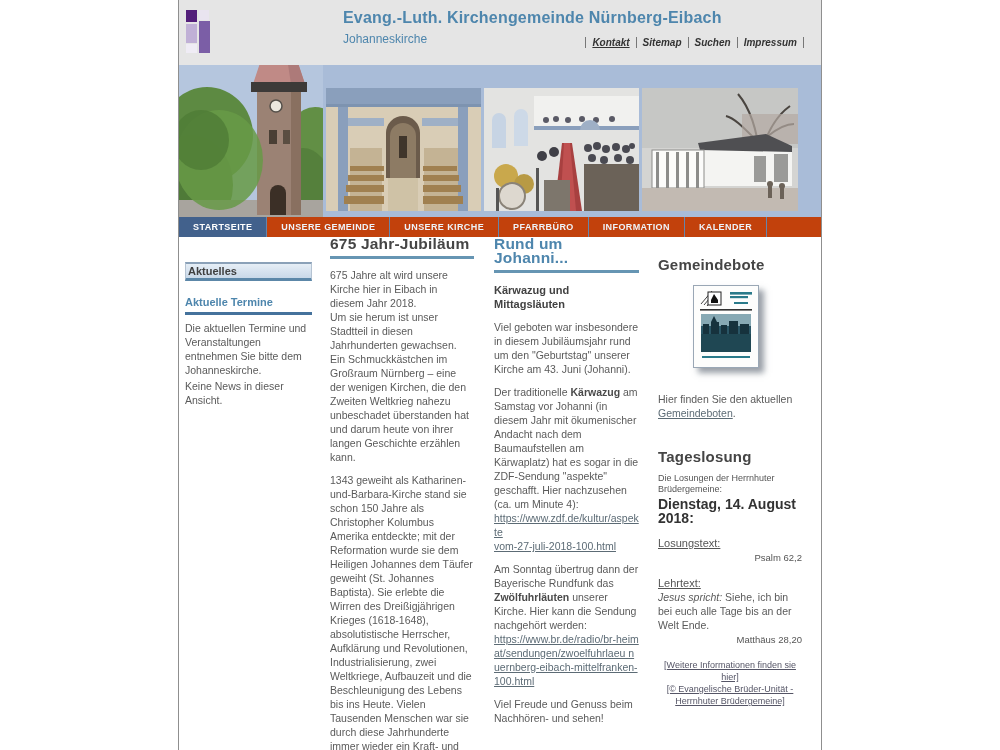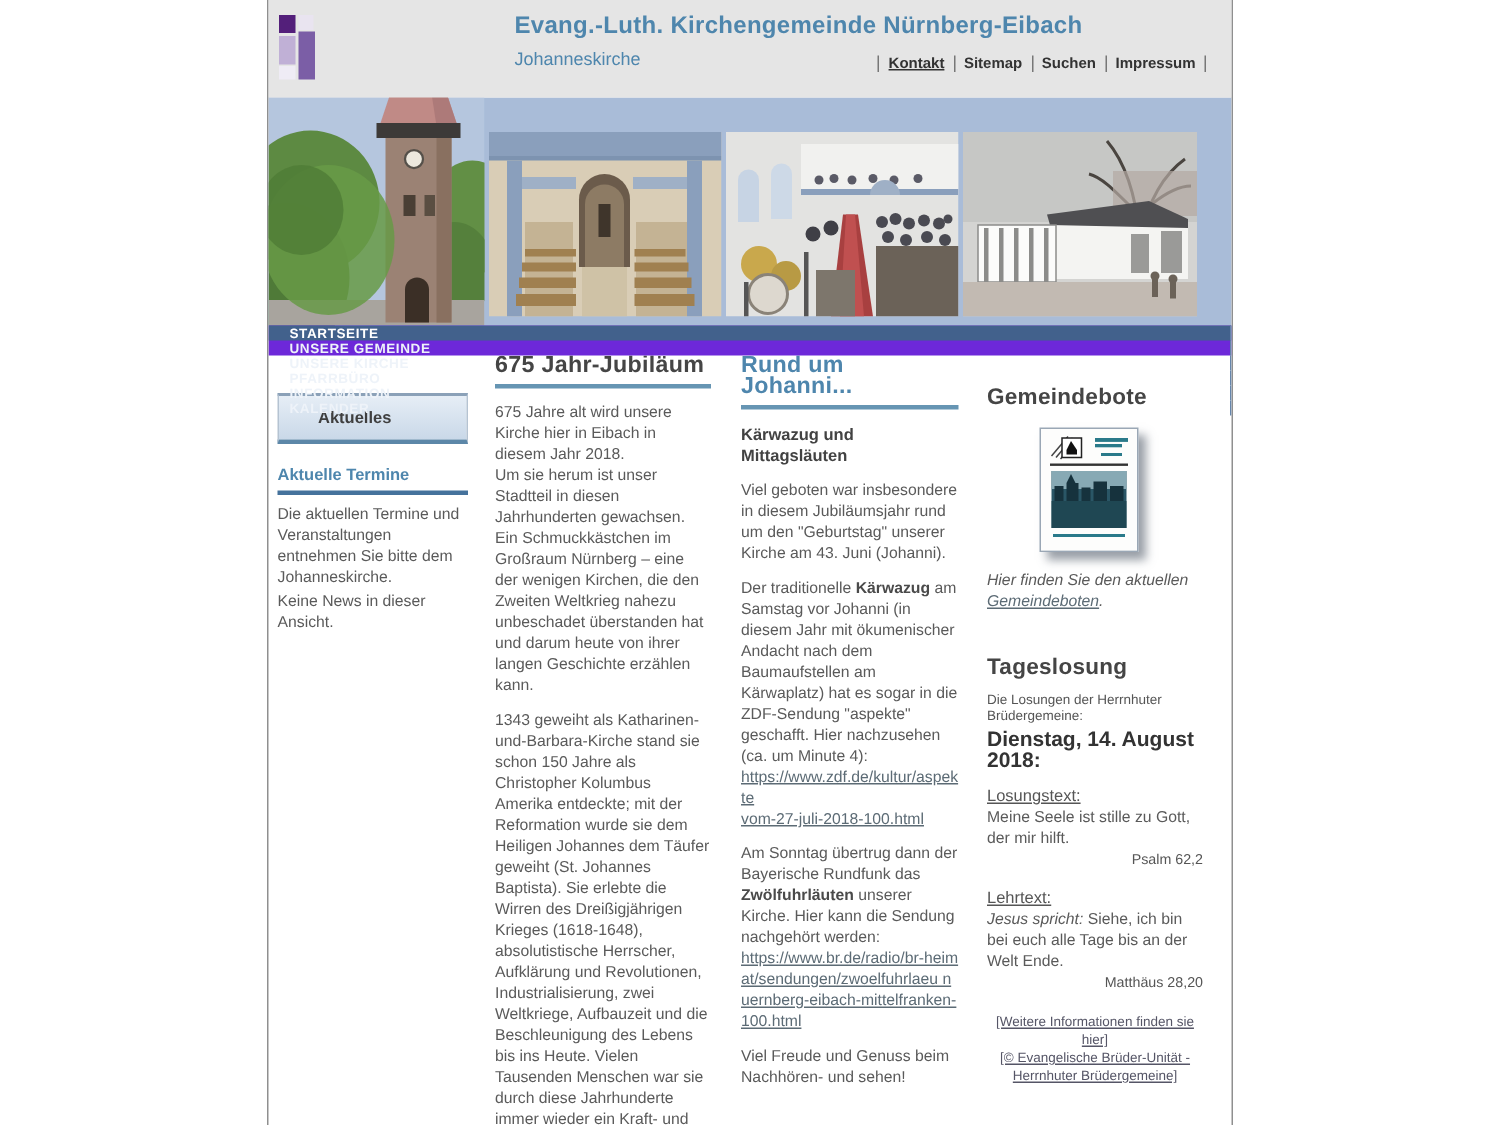--- a/index.html
+++ b/index.html
@@ -21,53 +21,53 @@
   .logo { position:absolute; left:7px; top:8px; width:28px; height:46px; }
   .logo .b { position:absolute; }
   .logo .b1 { left:0; top:2px; width:11px; height:12px; background:#531f7a; }
   .logo .b2 { left:13px; top:2px; width:10px; height:10px; background:#e9e4f0; }
   .logo .b3 { left:0; top:16px; width:11px; height:19px; background:#c0b0d6; }
   .logo .b4 { left:0; top:36px; width:11px; height:9px; background:#efecf5; }
   .logo .b5 { left:13px; top:13px; width:11px; height:32px; background:#7b5ea6; }
   .title-block { position:absolute; left:164px; top:9px; }
   .site-title { font-size:16px; font-weight:bold; color:#4e86ad; letter-spacing:.2px; }
   .site-subtitle { font-size:12px; color:#4e86ad; margin-top:5px; }
-  .topnav { position:absolute; right:11px; top:37px; font-size:10px; font-weight:bold; color:#333; display:flex; align-items:center; }
+  .topnav { position:absolute; right:11px; top:37px; font-size:10px; font-weight:bold; color:#333; display:flex; align-items:center;font-style:italic; }
   .topnav .sep { width:1px; height:11px; background:#777; margin:0 6px; }
   .topnav a { color:#333; text-decoration:none; cursor:pointer; }
   .topnav a.u { text-decoration:underline; }
 
   
   .banner { position:relative; height:152px; background:#a9bcd8; z-index:1; }
   .photo-church { position:absolute; left:0; top:-65px; width:144px; height:217px; z-index:2; }
   .strip-photos { position:absolute; top:23px; left:147px; display:flex; }
   .strip-photos .ph { margin-right:3px; display:block; }
 
   
-  .menu { height:20px; background:#6d28d9; display:flex; position:relative; z-index:4;flex-direction:column; }
+  .menu { height:20px; background:#c2410c; display:flex; position:relative; z-index:4; }
   .menu-item {
     font-size:9px; font-weight:bold; color:#eef3f9; letter-spacing:.4px;
     display:flex; align-items:center; padding:0 14px;
     border-right:1px solid #6585ab; cursor:pointer; white-space:nowrap;
   }
   .menu-item.active { background:#42618c; color:#fff; }
 
   
   .content { position:relative; height:513px; overflow:hidden; font-size:10.5px; line-height:14px; }
   .col { position:absolute; top:0; }
   .sidebar { left:6px; width:127px; }
   .col1 { left:151px; width:144px; }
   .col2 { left:315px; width:145px; }
   .col3 { left:479px; width:144px; }
 
   .side-box {
     margin-top:25px; border:1px solid #b5c3d2; border-top:2px solid #8ba1b8;
     border-bottom:3px solid #5c87a8;
-    background:linear-gradient(#e6eef6,#c9d8e8); height:34px;
-    display:flex; align-items:center; padding-left:26px;
+    background:linear-gradient(#e6eef6,#c9d8e8); height:19px;
+    display:flex; align-items:center; padding-left:2px;
     font-weight:bold; color:#3f3f3f; font-size:11px;
   }
   .side-link {
     margin-top:14px; font-weight:bold; color:#4e86ad; font-size:11px;
     padding-bottom:3px; border-bottom:3px solid #45729c; cursor:pointer;
   }
   .side-p { margin-top:6px; color:#5a5a5a; }
   .side-p2 { margin-top:2px; color:#5a5a5a; }
 
   .h-col {
@@ -77,21 +77,21 @@
   .h-col.blue { color:#4e86ad; }
   .para { margin-top:9px; color:#5a5a5a; white-space:pre-line; }
   .para b { color:#4a4a4a; }
   .subhead { margin-top:10px; font-weight:bold; color:#424242; font-size:11px; }
   a.body-link { color:#5c6b75; text-decoration:underline; cursor:pointer; white-space:pre-line; display:inline; word-break:break-all; }
 
   .h-right { margin-top:21px; font-size:15px; font-weight:bold; color:#454545; letter-spacing:.2px; }
   .cover-wrap { margin:13px 0 0 35px; width:66px; height:83px; background:#fff;
     border:1px solid #9aa7b5; box-shadow:5px 5px 6px rgba(70,80,95,.55); cursor:pointer; }
   .cover-wrap svg { display:block; }
-  .col3 .para { margin-top:12px;font-style:italic; }
+  .col3 .para { margin-top:24px; }
 
   .tagesl { margin-top:30px; }
   .tl-small { font-size:9px; line-height:11px; color:#555; margin-top:9px; }
   .tl-date { font-size:14px; font-weight:bold; color:#333; margin-top:2px; }
   .tl-link { display:inline-block; margin-top:11px; font-size:11px; color:#555; text-decoration:underline; cursor:pointer; }
   .tl-text { color:#5a5a5a; }
   .tl-ref { text-align:right; font-size:9.5px; color:#555; margin-top:1px; }
   .tl-foot { margin-top:12px; text-align:center; font-size:9px; line-height:12px; }
   .tl-foot a { color:#556; text-decoration:underline; cursor:pointer; display:block; }
   .it { font-style:italic; }
@@ -332,21 +332,20 @@
         </svg>
       </div>
 
       <div class="para"><span>Hier finden Sie den aktuellen </span><a class="body-link">Gemeindeboten</a><span>.</span></div>
 
       <div class="tagesl">
         <div class="h-right" style="margin-top:0">Tageslosung</div>
         <div class="tl-small">Die Losungen der Herrnhuter Brüdergemeine:</div>
         <div class="tl-date">Dienstag, 14. August 2018:</div>
         <a class="tl-link">Losungstext:</a>
-        <div class="tl-text">Meine Seele ist stille zu Gott, der mir hilft.</div>
         <div class="tl-ref">Psalm 62,2</div>
         <a class="tl-link">Lehrtext:</a>
         <div class="tl-text"><span class="it">Jesus spricht:</span><span> Siehe, ich bin bei euch alle Tage bis an der Welt Ende.</span></div>
         <div class="tl-ref">Matthäus 28,20</div>
         <div class="tl-foot">
           <a>[Weitere Informationen finden sie hier]</a>
           <a>[© Evangelische Brüder-Unität - Herrnhuter Brüdergemeine]</a>
         </div>
       </div>
     </div>

